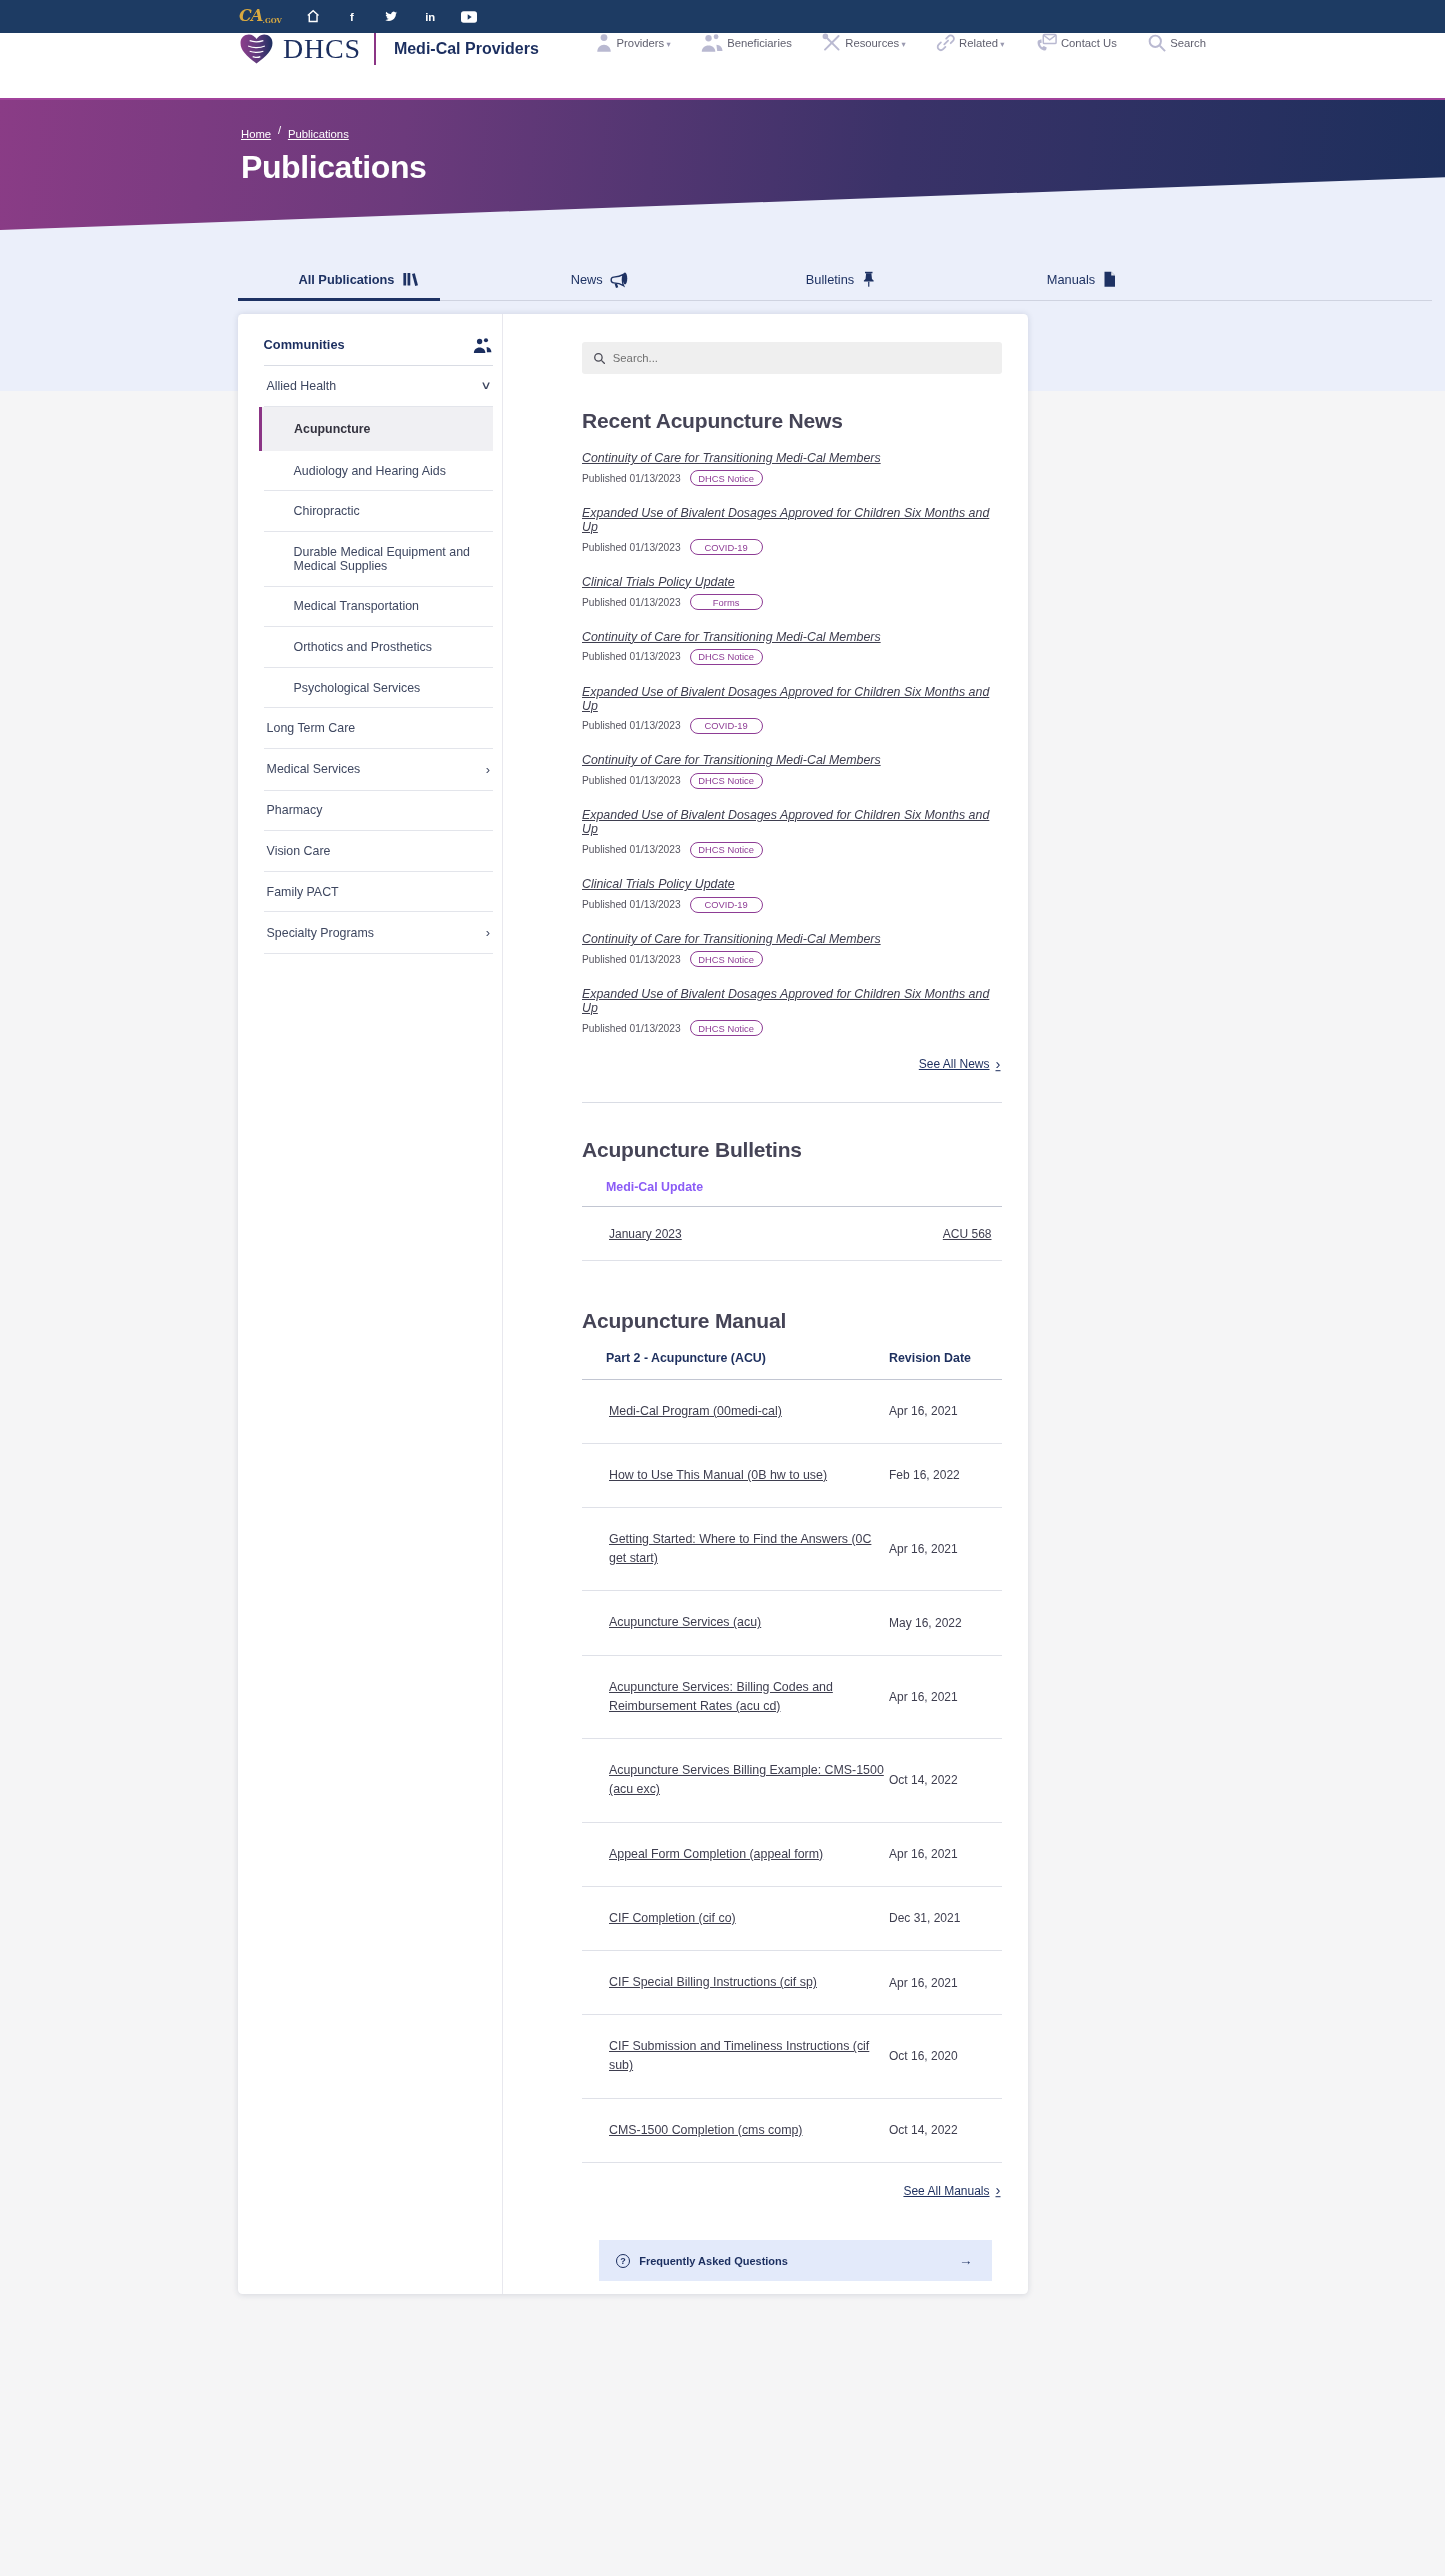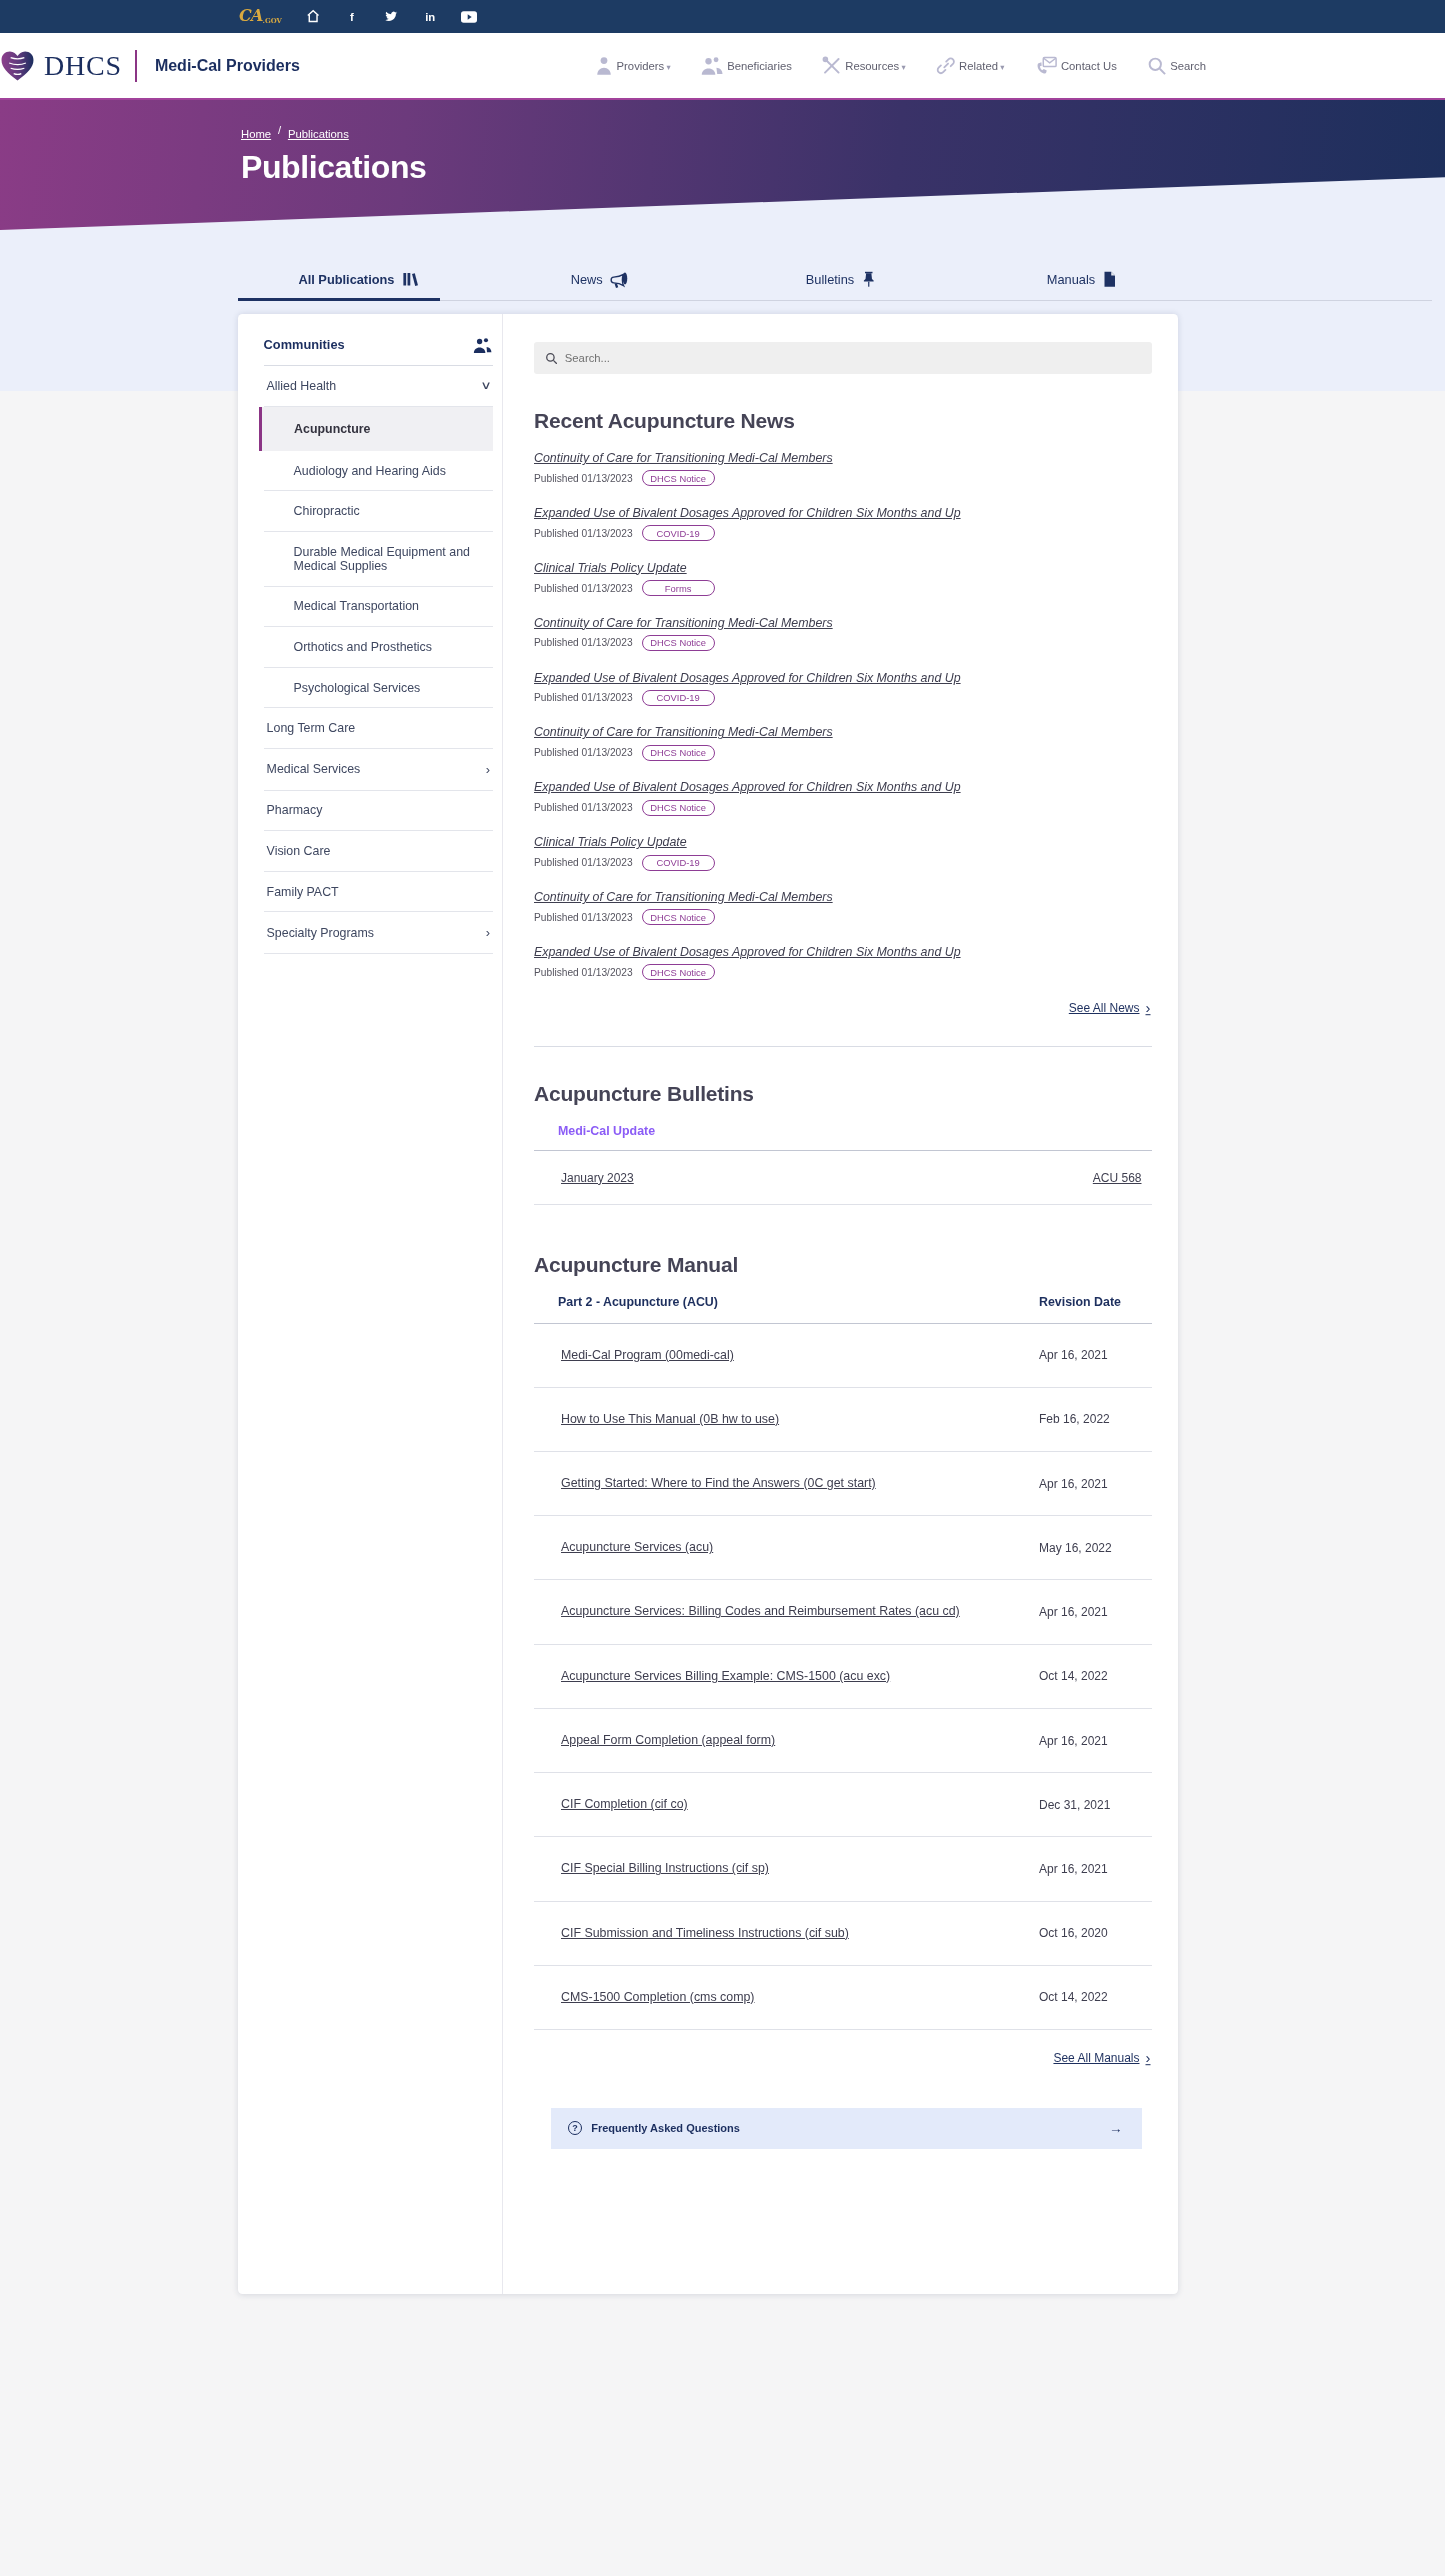--- a/index.html
+++ b/index.html
@@ -14,21 +14,21 @@
   a{color:inherit;}
 
   
   .topbar{height:33px; background:var(--bar); display:flex; align-items:center; padding-left:239px; gap:22.6px;}
   .ca-logo{color:var(--gold); font-family:"DejaVu Serif",serif; font-style:italic; font-weight:700; font-size:16px; line-height:1; letter-spacing:-0.8px;}
   .ca-logo small{font-size:6.8px; font-style:normal; letter-spacing:0; vertical-align:-1.5px;}
   .tb-icon{display:inline-flex; align-items:center; justify-content:center; width:16.6px; height:16.6px; color:#fff; font-weight:700; font-size:11.3px;}
   .tb-icon svg{display:block;}
 
   
-  .site-header{height:65px; background:#fff; display:flex; align-items:center; }
+  .site-header{height:65px; background:#fff; display:flex; align-items:flex-start; padding-left:239px;}
   .brand{display:flex; align-items:center; gap:9px;}
   .dhcs-word{font-family:"Liberation Serif",serif; font-size:28px; color:#1b2e5f; letter-spacing:0.8px;}
   .brand-sep{width:1.5px; height:32px; background:var(--purple); margin:0 9px 0 4.5px;}
   .site-title{font-size:16px; font-weight:700; color:#1b2e5f;}
   .main-nav{display:flex; margin-left:auto; margin-right:239px; gap:30px;}
   .nav-item{display:flex; flex-direction:row; align-items:center; gap:3.8px; cursor:pointer;}
   .nav-item svg{display:block;}
   .nav-label{font-size:11.3px; color:var(--label-gray); white-space:nowrap;}
   .has-caret .nav-label::after{content:" ▾"; font-size:8.3px; color:#9a9ab0;}
 
@@ -47,22 +47,22 @@
   
   .tabs-border{position:absolute; left:238px; right:13.5px; top:165px; border-bottom:0.8px solid #cfd3e0;}
   .tabs{width:964px; display:flex;}
   .tab{flex:1; display:flex; align-items:center; justify-content:center; gap:7.5px; padding:7.5px 0 11.3px;
     font-size:12.8px; color:var(--navy); position:relative; cursor:pointer;}
   .tab svg{display:block;}
   .tab.active{font-weight:700;}
   .tab.active::after{content:""; position:absolute; left:0; right:39px; bottom:-1.5px; height:3px; background:var(--navy);}
 
   
-  .card{position:relative; z-index:2; margin:-77px 0 282px 238px; width:940px; background:#fff;
-    border-radius:4.5px; box-shadow:0 0.8px 6px rgba(30,40,80,.14); display:flex; min-height:1980px;}
+  .card{position:relative; z-index:2; margin:-77px 0 282px 238px; width:790px; background:#fff;
+    border-radius:4.5px; box-shadow:0 0.8px 6px rgba(30,40,80,.14); display:flex; min-height:1980px;gap:48px;}
 
   
   .sidebar{width:265px; border-right:0.8px solid #e8e8ee; padding:22.6px 9px 0 25.6px; flex-shrink:0;}
   .side-head{display:flex; align-items:center; justify-content:space-between; padding-bottom:12px;
     border-bottom:0.8px solid #d9dce4; font-size:12.8px; font-weight:700; color:#1b2e5f;}
   .side-item{display:flex; align-items:center; justify-content:space-between; padding:12.8px 3px;
     font-size:12.4px; color:#3e4760; border-bottom:0.8px solid #e3e5eb; cursor:pointer;}
   .side-item.sub{padding-left:30px;}
   .side-item .chev{color:#3e4760; font-size:12.8px;}
   .side-item .chev.chev-down{font-size:11.3px; transform:scaleX(1.4);}

